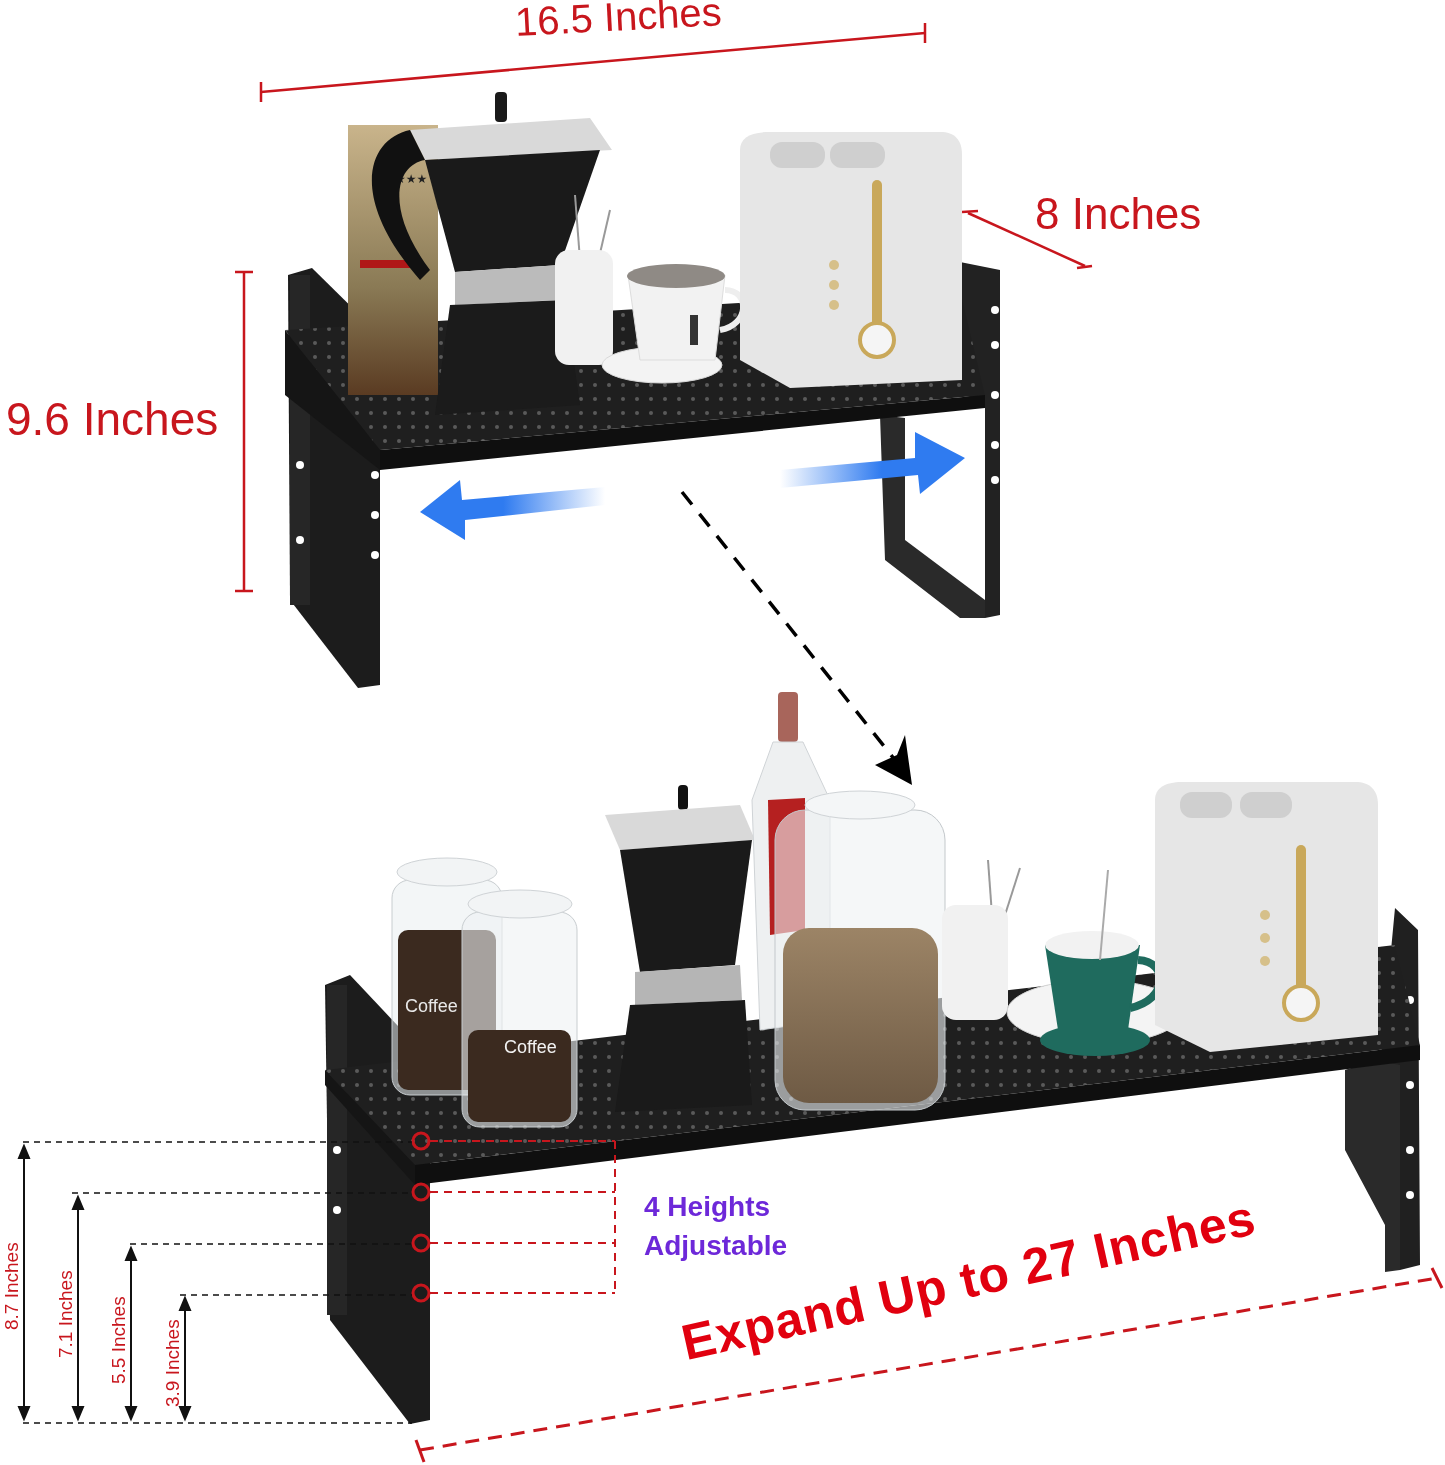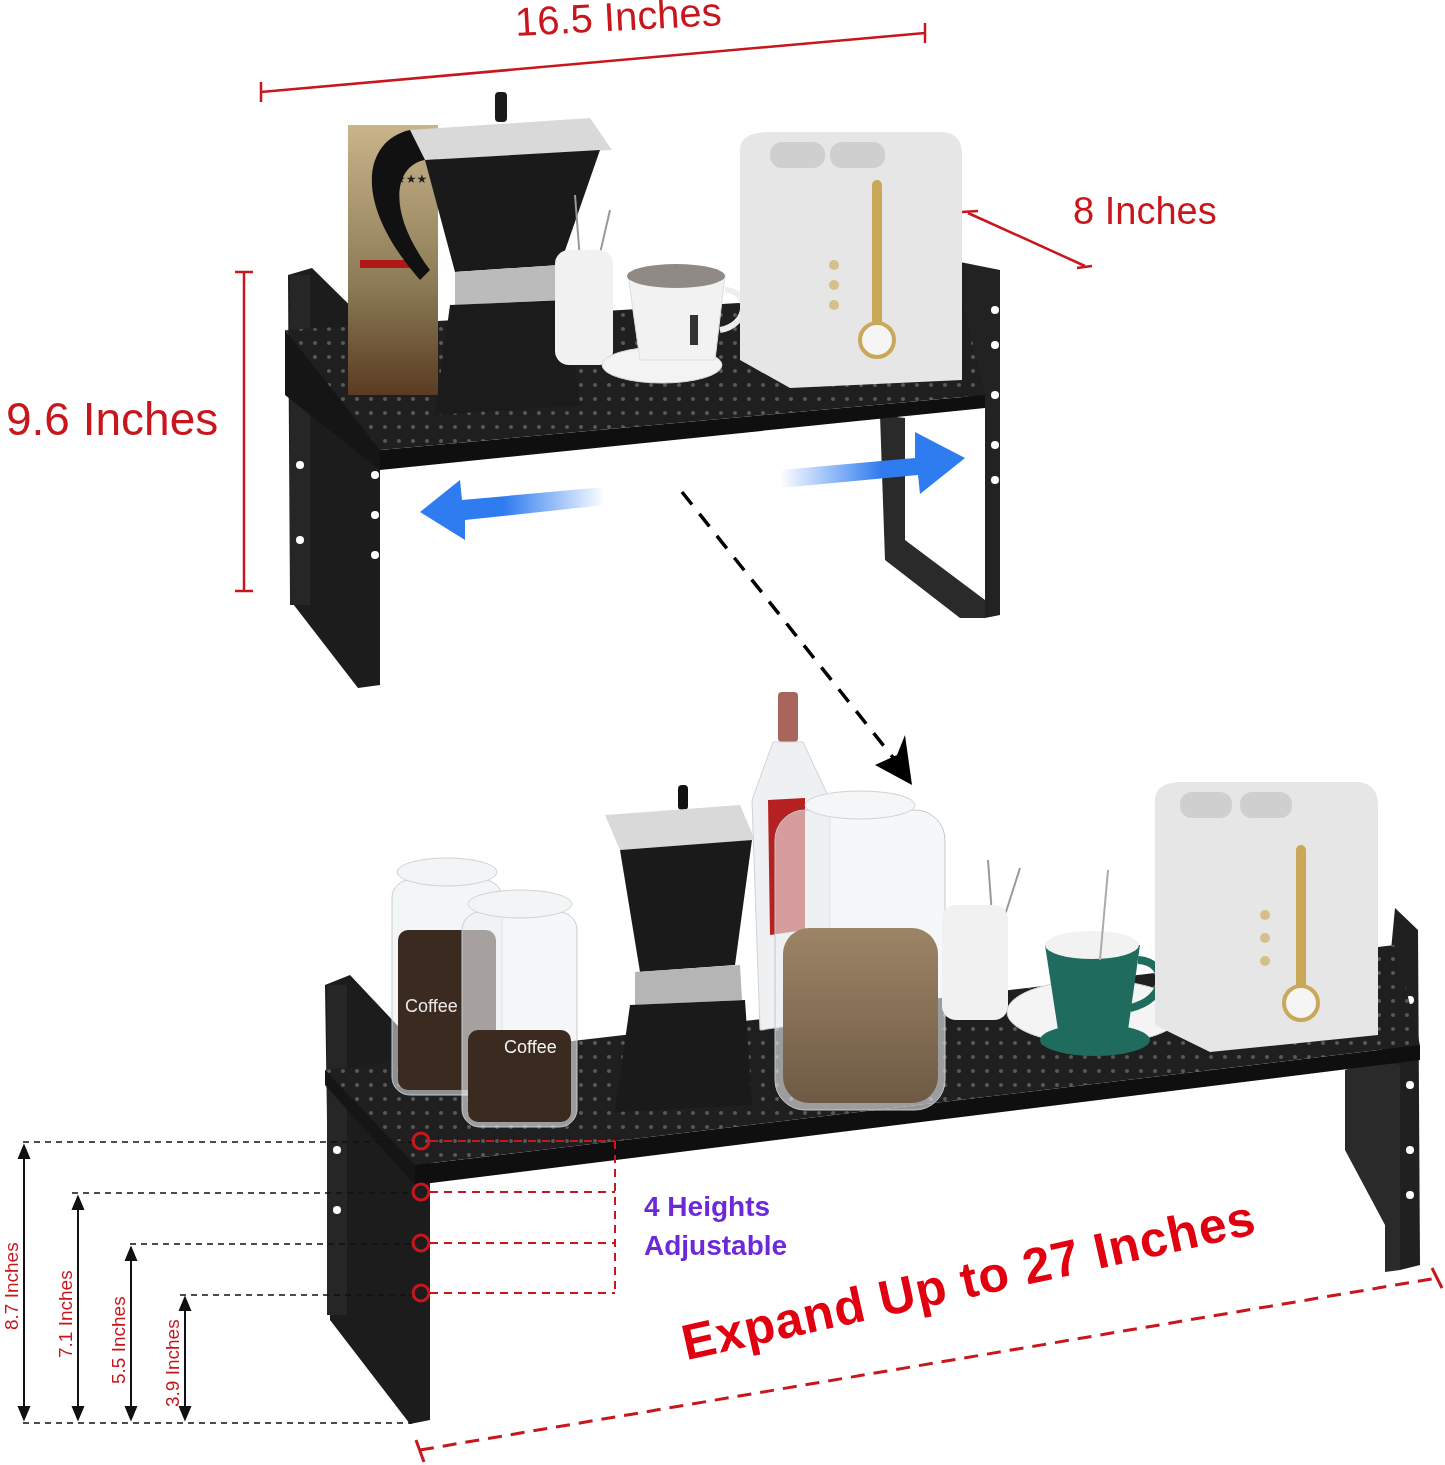--- a/index.html
+++ b/index.html
@@ -1,21 +1,21 @@
 <!DOCTYPE html>
 <html><head>
 <meta charset="utf-8">
 <style>
   html, body { margin: 0; padding: 0; background: #ffffff; }
   body { width: 1445px; height: 1465px; position: relative; overflow: hidden;
          font-family: "Liberation Sans", "DejaVu Sans", sans-serif; }
   .canvas { position: absolute; left: 0; top: 0; width: 1445px; height: 1465px; }
   .label { position: absolute; color: #c8161d; white-space: nowrap; line-height: 1; }
   .dim-top { left: 515px; top: 2px; font-size: 40px; transform: rotate(-3deg); transform-origin: left center; }
-  .dim-depth { left: 1073px; top: 192px; font-size: 38px; }
+  .dim-depth { left: 1035px; top: 192px; font-size: 44px; }
   .dim-height { left: 6px; top: 396px; font-size: 46px; }
   .heights-label { left: 644px; top: 1187px; font-size: 28px; font-weight: bold; line-height: 1.4; color: #6d28d9; }
   .expand-label { left: 688px; top: 1318px; font-size: 50px; font-weight: bold; color: #e1000f;
                   transform: rotate(-12.5deg); transform-origin: left bottom; letter-spacing: 1px; }
   .vlabel { position: absolute; color: #c8161d; font-size: 19px; white-space: nowrap;
             transform: rotate(-90deg); transform-origin: left top; line-height: 1; }
   .v87 { left: 2px; top: 1330px; }
   .v71 { left: 56px; top: 1358px; }
   .v55 { left: 109px; top: 1384px; }
   .v39 { left: 163px; top: 1407px; }

